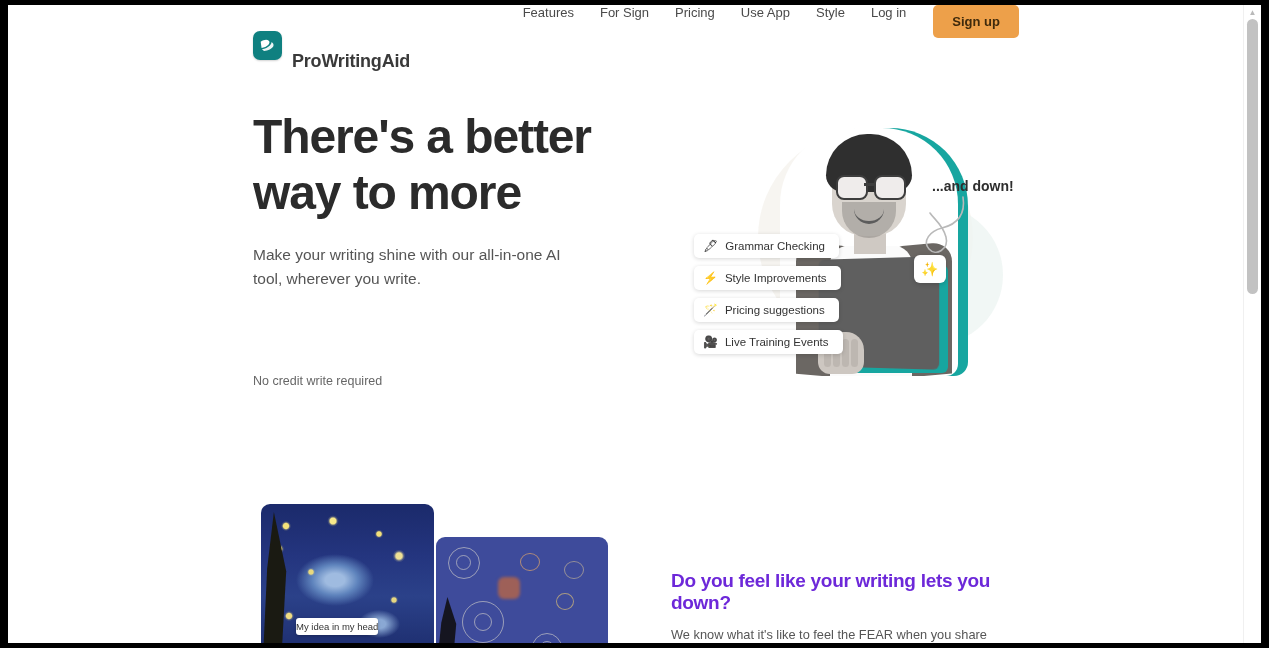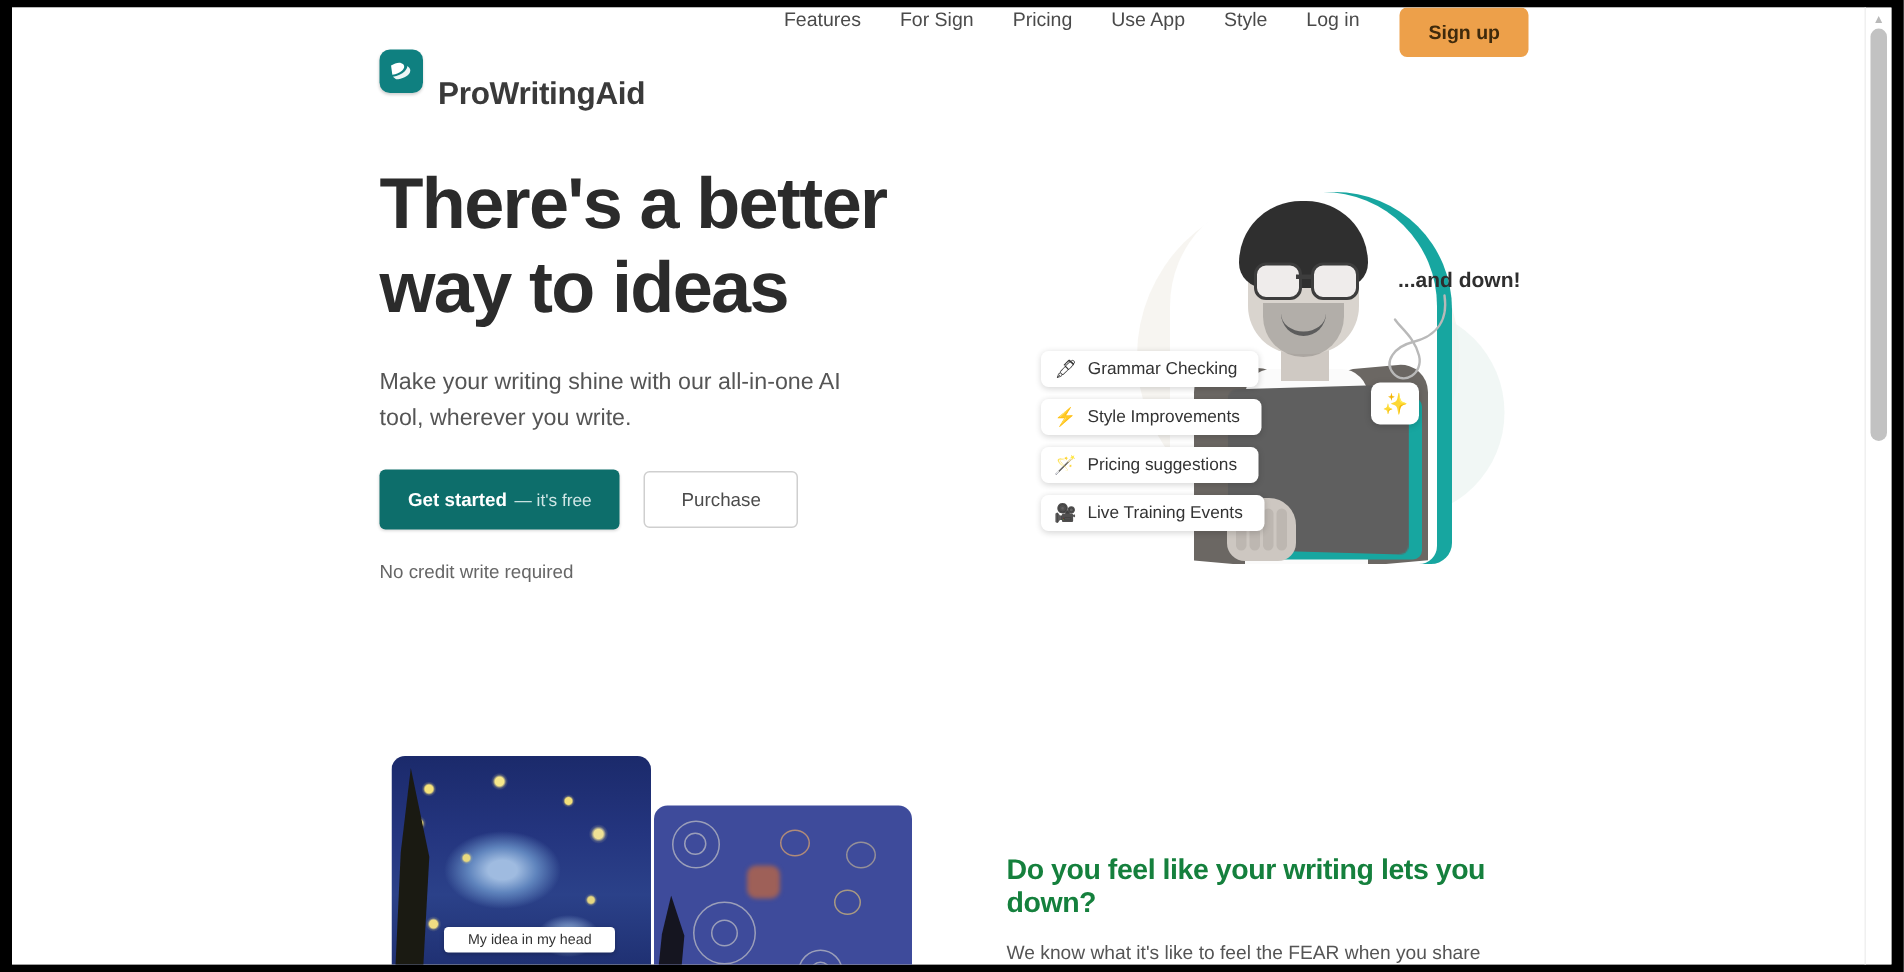--- a/index.html
+++ b/index.html
@@ -40,21 +40,21 @@
     position:absolute;left:245px;top:14px;
     display:flex;align-items:center;gap:10px;cursor:pointer;
   }
   .logo-mark{
     width:29px;height:29px;border-radius:7px;
     background:#0f8080;
     display:flex;align-items:center;justify-content:center;
     box-shadow:0 1px 2px rgba(0,0,0,.18);
   }
   .logo-text{
-    font-size:21px;font-weight:bold;color:#3a3a3a;letter-spacing:-.2px;margin-top:32px;
+    font-size:18px;font-weight:bold;color:#3a3a3a;letter-spacing:-.2px;margin-top:32px;
   }
 
   nav{
     position:absolute;right:225px;top:0;height:57px;
     display:flex;align-items:flex-start;gap:0;
   }
   .nav-link{
     font-size:13px;color:#4a4a4a;padding:0 13px;cursor:pointer;
     white-space:nowrap;
   }
@@ -194,21 +194,21 @@
       radial-gradient(ellipse 54px 36px at 74px 76px, #9fbbe0 0 18%, #5f84bd 42%, rgba(40,62,120,0) 72%),
       radial-gradient(ellipse 30px 20px at 118px 120px, #8aa8d4 0 22%, rgba(60,86,150,0) 70%),
       linear-gradient(180deg,#1b2a6b 0%,#24357f 35%,#2b4189 62%,#1d2d6e 100%);
   }
   .cypress{
     position:absolute;left:0px;top:8px;width:28px;height:141px;
     background:#1a1a12;clip-path:polygon(46% 0%,90% 42%,74% 100%,8% 100%,22% 40%);
   }
   .idea-label{
     position:absolute;left:35px;top:114px;
-    background:#fff;border-radius:3px;padding:3px 16px;
+    background:#fff;border-radius:3px;padding:3px 0;
     font-size:9.5px;color:#333;white-space:nowrap;
     box-shadow:0 1px 3px rgba(0,0,0,.25);
   }
   .bluepanel{
     position:absolute;left:428px;top:532px;width:172px;height:116px;
     background:#3e4b9b;border-radius:9px 9px 0 0;overflow:hidden;
   }
   .sp{position:absolute;border:1.6px solid rgba(216,214,205,.6);border-radius:50%;}
   .sp.a{left:12px;top:10px;width:30px;height:30px;}
   .sp.a2{left:20px;top:18px;width:13px;height:13px;}
@@ -219,21 +219,21 @@
   .sp.d{left:84px;top:16px;width:18px;height:16px;border-color:rgba(215,160,110,.75);}
   .sp.e{left:128px;top:24px;width:18px;height:16px;border-color:rgba(208,190,150,.6);}
   .sp.f{left:120px;top:56px;width:16px;height:15px;border-color:rgba(214,186,120,.7);}
   .blob-o{position:absolute;left:62px;top:40px;width:22px;height:22px;
     background:rgba(196,104,62,.72);border-radius:6px;filter:blur(1.4px);}
   .cypress2{position:absolute;left:0px;top:60px;width:22px;height:56px;
     background:#151520;clip-path:polygon(52% 0%,92% 48%,80% 100%,10% 100%,24% 46%);}
 
   .lower-text{position:absolute;left:663px;top:565px;width:345px;}
   h2.lower-title{
-    margin:0;font-size:19px;font-weight:bold;color:#15803d;letter-spacing:-.3px;
+    margin:0;font-size:19px;font-weight:bold;color:#6d28d9;letter-spacing:-.3px;
   }
   p.lower-body{
     margin:11px 0 0 0;font-size:12.8px;line-height:1.55;color:#555;
   }
 </style>
 </head>
 <body>
 
 <div id="frame">
   <div id="viewport">
@@ -255,30 +255,24 @@
           <span class="nav-link">For Sign</span>
           <span class="nav-link">Pricing</span>
           <span class="nav-link">Use App</span>
           <span class="nav-link">Style</span>
           <span class="nav-link">Log in</span>
           <span class="signup-btn">Sign up</span>
         </nav>
       </header>
 
       <div class="hero-text">
-        <h1 class="hero-title">There's a better way to ideas</h1>
+        <h1 class="hero-title">There's a better way to more</h1>
         <p class="hero-sub">Make your writing shine with our all-in-one AI tool, wherever you write.</p>
       </div>
 
-      <div class="cta-row">
-        <div class="btn-primary">
-          <span class="bp-main">Get started</span><span class="bp-sub">— it's free</span>
-        </div>
-        <div class="btn-outline">Purchase</div>
-      </div>
       <div class="no-cc">No credit write required</div>
 
       <div class="hero-art">
         <div class="blob"></div>
         <div class="blob2"></div>
 
         <div class="teal-sil"></div>
         <div class="person">
           <div class="p-jacket-l"></div>
           <div class="p-jacket-r"></div>

